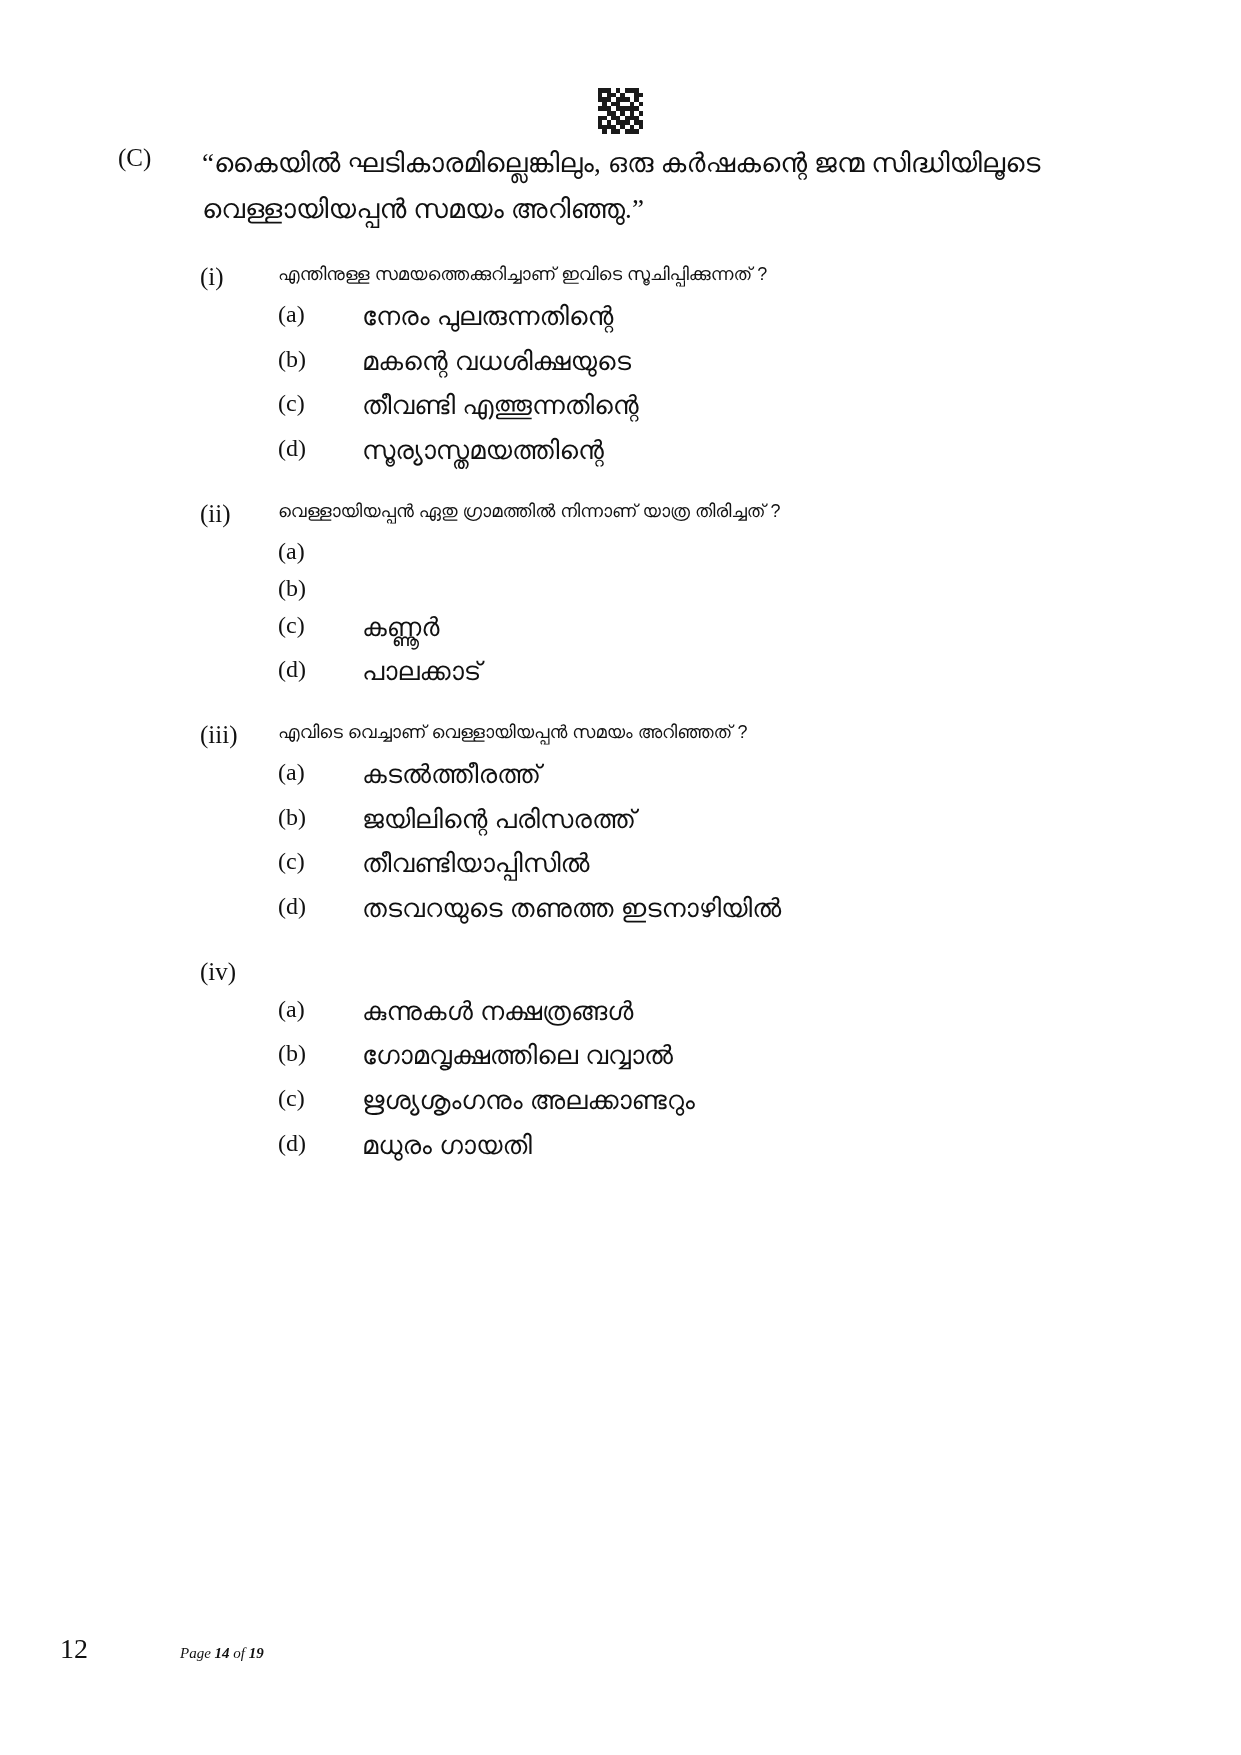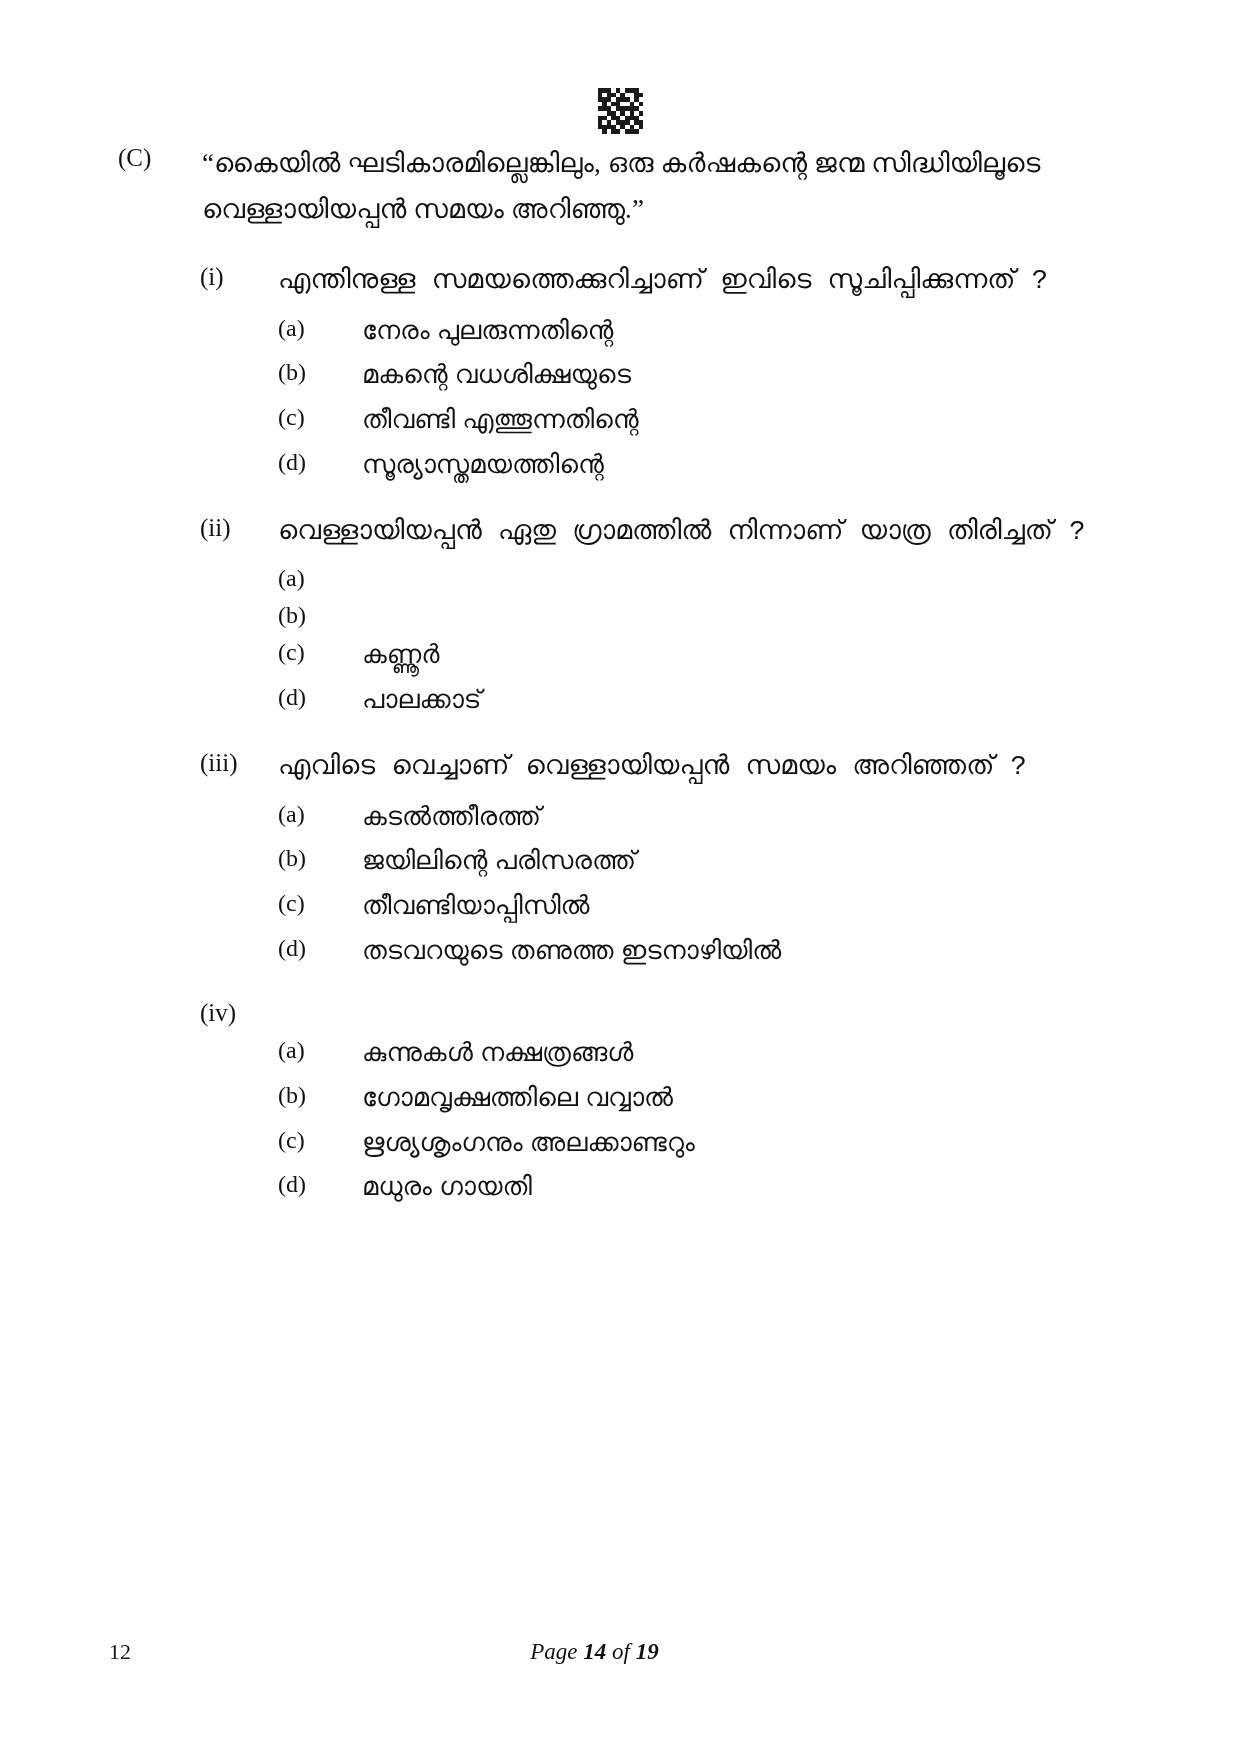--- a/index.html
+++ b/index.html
@@ -84,23 +84,23 @@
     width: 78px;
     flex: 0 0 78px;
     font-size: 25px;
     font-family: "Liberation Serif", serif;
     padding-left: 82px;
     box-sizing: content-box;
     padding-top: 4px;
   }
   .q-text {
     flex: 1;
-    font-size: 27px;
+    font-size: 18px;
     line-height: 1.7;
-    font-family: Liberation Mono, monospace;
+    font-family: Liberation Sans, sans-serif;
     padding-right: 10px;
   }
   .q-text.justify {
     text-align: justify;
     text-align-last: left;
   }
 
   .opts {
     margin-top: 6px;
   }
@@ -129,29 +129,28 @@
   .footer {
     position: absolute;
     left: 0;
     right: 0;
     bottom: 90px;
     padding: 0 92px 0 60px;
     display: flex;
     align-items: baseline;
   }
   .footer-left {
-    font-size: 22px;
+    font-size: 28px;
     font-family: "Liberation Serif", serif;
     width: 120px;
-    text-align: center;
   }
   .footer-center {
     flex: 1;
-    text-align: center;
-    font-size: 23px;
+    text-align: left;
+    font-size: 15px;
     font-style: italic;
     font-family: "Liberation Serif", serif;
     padding-right: 140px;
   }
   .footer-center b { font-style: italic; }
 </style>
 </head>
 <body>
 
 <div class="page">

